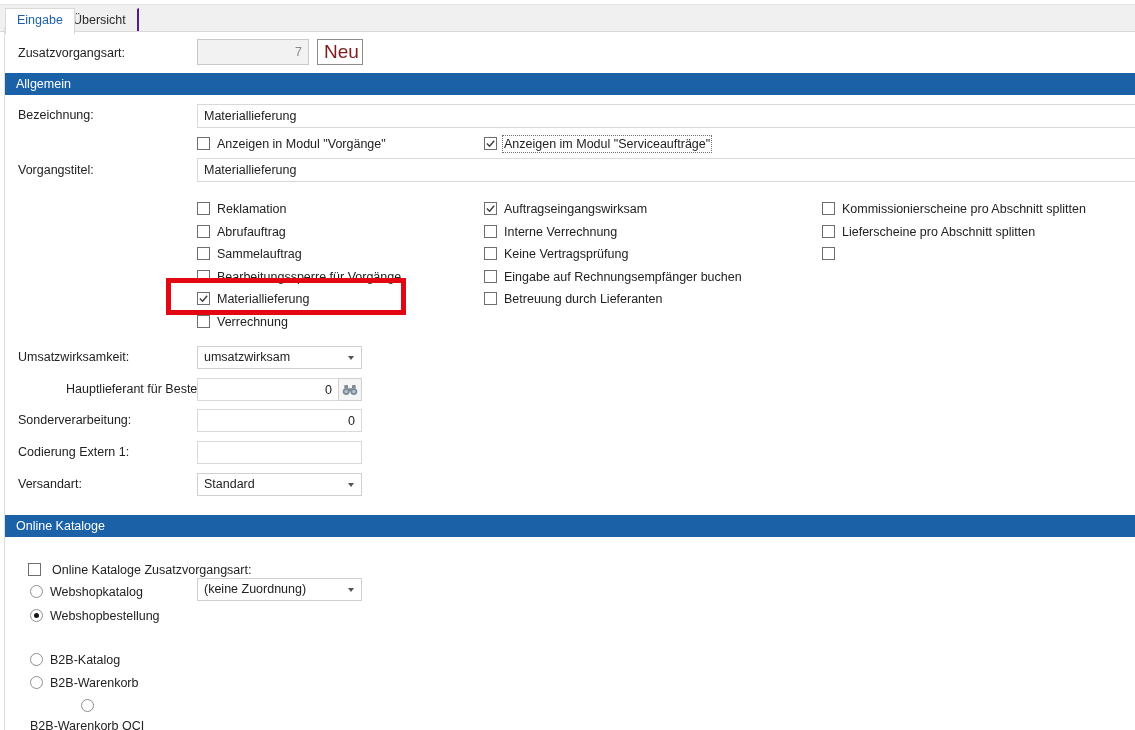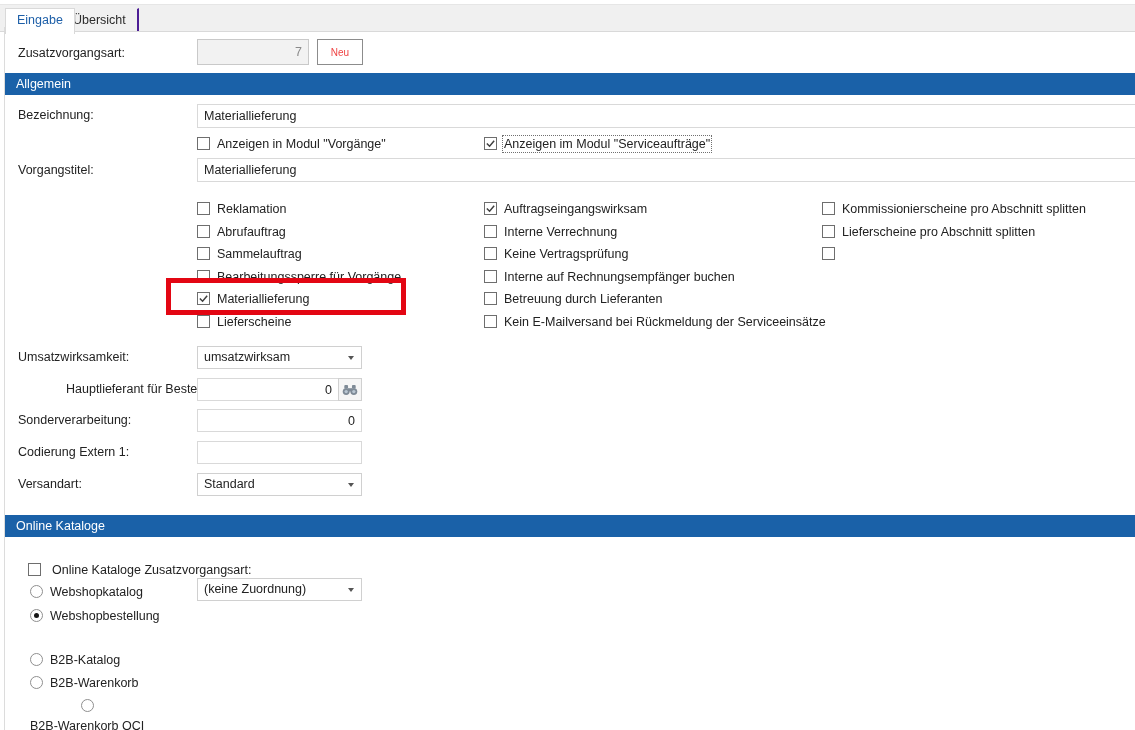--- a/index.html
+++ b/index.html
@@ -16,22 +16,22 @@
   
   .panel-border-left{position:absolute;left:4px;top:27px;width:1px;height:703px;background:#dcdcdc;}
   .label{position:absolute;color:#222;white-space:nowrap;}
   .section-header{position:absolute;left:5px;width:1130px;height:22px;background:#1a61a8;color:#fff;
     line-height:22px;padding-left:11px;box-sizing:border-box;white-space:nowrap;}
   
   .ti{position:absolute;border:1px solid #d9d9d9;background:#fff;color:#222;
     font-family:inherit;font-size:12.5px;padding:0 6px;box-sizing:border-box;outline:none;}
   .ti.num{text-align:right;}
   .ti.disabled{background:#f2f2f2;border-color:#c9c9c9;color:#8a8a8a;text-align:right;}
-  .btn{position:absolute;background:#fff;border:1px solid #8c8c8c;color:#ef4444;
-    font-family:inherit;font-size:10px;cursor:pointer;}
+  .btn{position:absolute;background:#fff;border:1px solid #8c8c8c;color:#7f1d1d;
+    font-family:inherit;font-size:19px;cursor:pointer;}
   .icon-btn{position:absolute;background:#f5f5f5;border:1px solid #d0d0d0;box-sizing:border-box;
     display:flex;align-items:center;justify-content:center;cursor:pointer;}
   
   .combo{position:absolute;width:165px;height:23px;border:1px solid #d0d0d0;background:#fff;box-sizing:border-box;cursor:default;}
   .combo-text{position:absolute;left:6px;top:3px;white-space:nowrap;}
   .combo-arrow{position:absolute;right:7px;top:9px;width:0;height:0;
     border-left:3.5px solid transparent;border-right:3.5px solid transparent;border-top:4px solid #555;}
   
   .cbrow{position:absolute;display:flex;align-items:center;gap:7px;height:15px;cursor:default;white-space:nowrap;}
   .cb{width:13px;height:13px;border:1px solid #6e6e6e;background:#fff;box-sizing:border-box;position:relative;flex:0 0 13px;}
@@ -100,50 +100,46 @@
   <div class="cbrow" style="left:197px;top:291px;">
     <span class="cb checked">
         <svg width="11" height="11" viewBox="0 0 12 12">
           <path d="M2 6 L5 9 L10 3" stroke="#3f3f3f" stroke-width="1.6" fill="none"></path>
         </svg>
       </span>
     <span>Materiallieferung</span>
   </div>
   <div class="cbrow" style="left:197px;top:314px;">
     <span class="cb"></span>
-    <span>Lieferscheine</span>
+    <span>Verrechnung</span>
   </div>
 
   <div class="cbrow" style="left:484px;top:201px;">
     <span class="cb checked">
         <svg width="11" height="11" viewBox="0 0 12 12">
           <path d="M2 6 L5 9 L10 3" stroke="#3f3f3f" stroke-width="1.6" fill="none"></path>
         </svg>
       </span>
     <span>Auftragseingangswirksam</span>
   </div>
   <div class="cbrow" style="left:484px;top:224px;">
     <span class="cb"></span>
     <span>Interne Verrechnung</span>
   </div>
   <div class="cbrow" style="left:484px;top:246px;">
     <span class="cb"></span>
     <span>Keine Vertragsprüfung</span>
   </div>
   <div class="cbrow" style="left:484px;top:269px;">
     <span class="cb"></span>
-    <span>Interne auf Rechnungsempfänger buchen</span>
+    <span>Eingabe auf Rechnungsempfänger buchen</span>
   </div>
   <div class="cbrow" style="left:484px;top:291px;">
     <span class="cb"></span>
     <span>Betreuung durch Lieferanten</span>
-  </div>
-  <div class="cbrow" style="left:484px;top:314px;">
-    <span class="cb"></span>
-    <span>Kein E-Mailversand bei Rückmeldung der Serviceeinsätze</span>
   </div>
 
   <div class="cbrow" style="left:822px;top:201px;">
     <span class="cb"></span>
     <span>Kommissionierscheine pro Abschnitt splitten</span>
   </div>
   <div class="cbrow" style="left:822px;top:224px;">
     <span class="cb"></span>
     <span>Lieferscheine pro Abschnitt splitten</span>
   </div>

